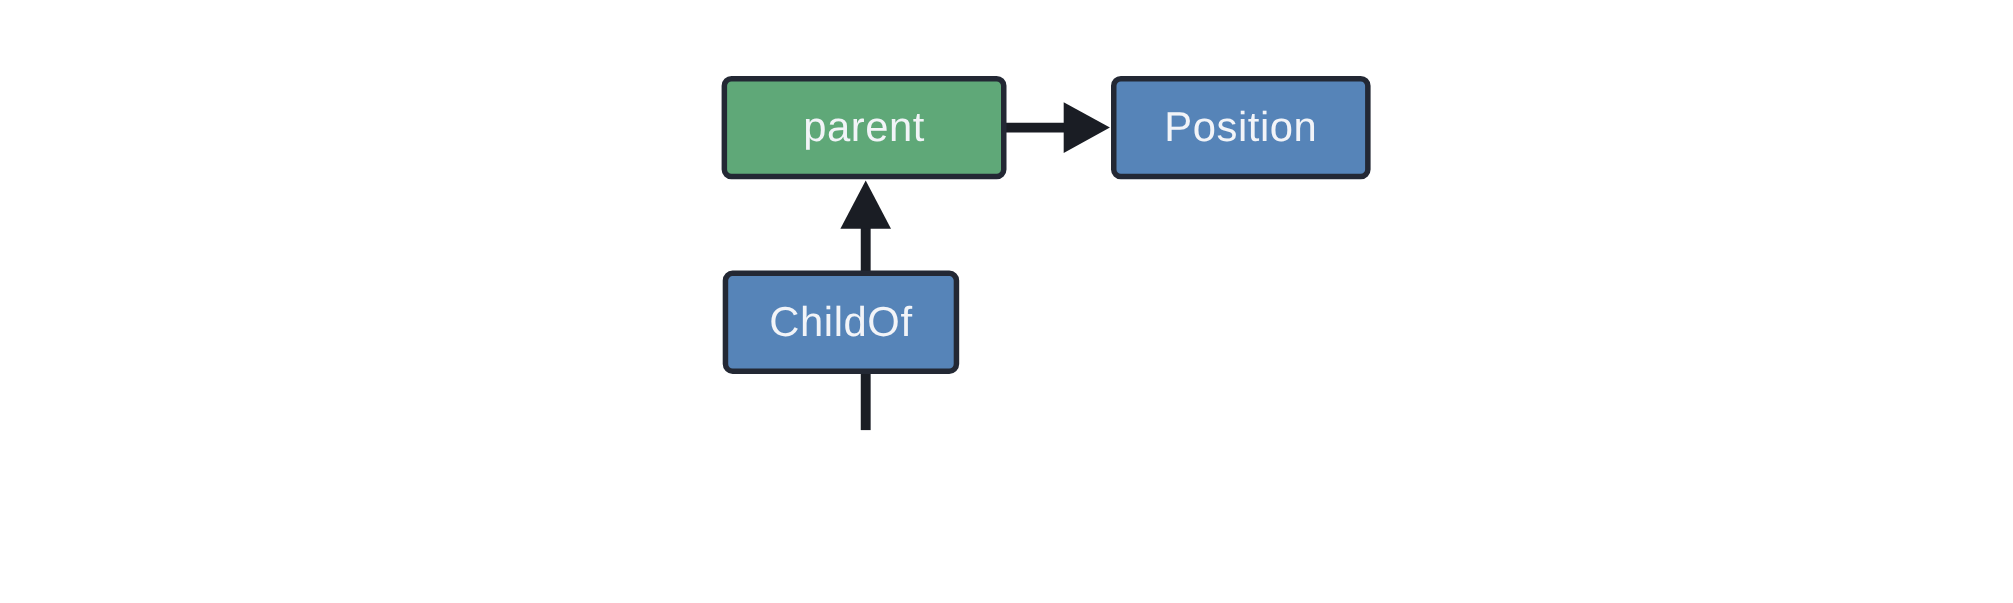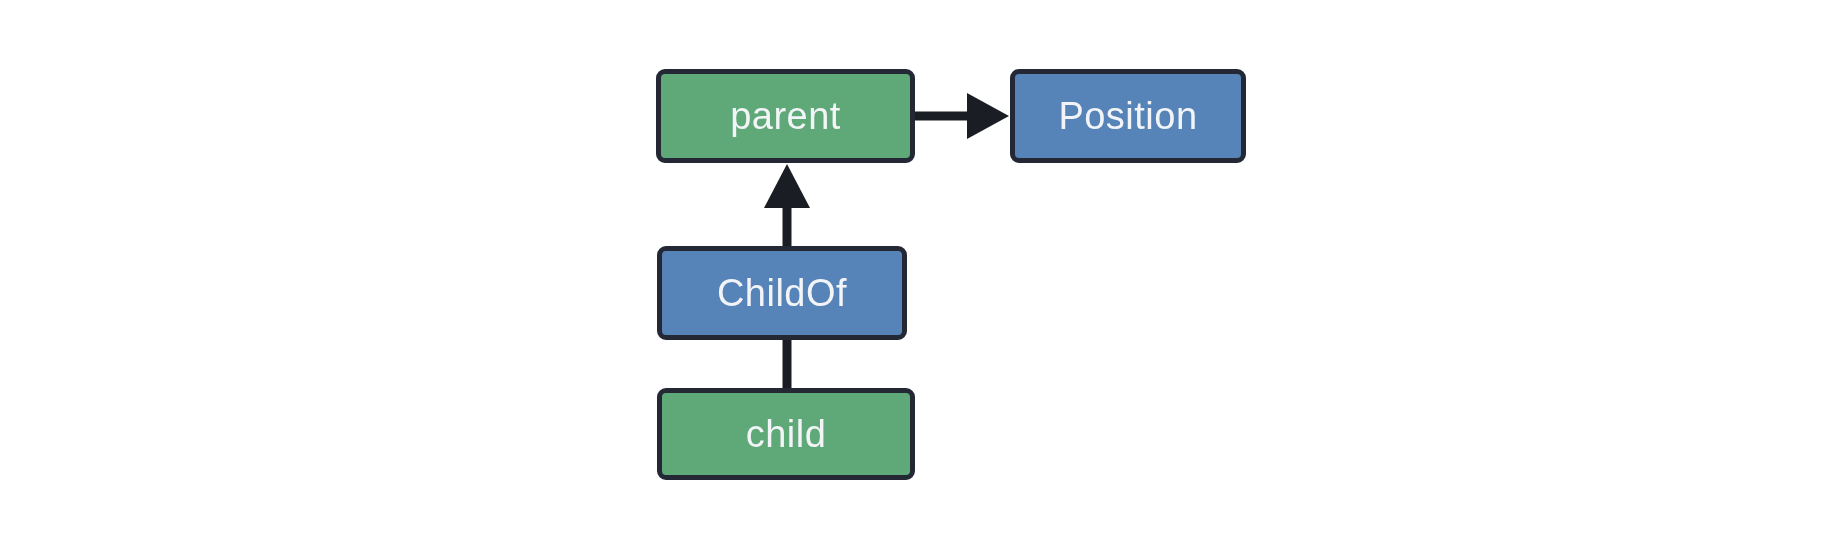--- a/index.html
+++ b/index.html
@@ -42,21 +42,21 @@
     font-size: 38px;
     line-height: 1;
     letter-spacing: 0.5px;
     user-select: none;
   }
   .node.entity    { background: var(--entity-fill); align-items: center; }
   .node.component { background: var(--component-fill); }
 
   #node-parent   { left: 656px;  top: 69px;  width: 259px; height: 94px; }
   #node-position { left: 1010px; top: 69px;  width: 236px; height: 94px; }
-  #node-childof  { left: 657px;  top: 246px; width: 250px; height: 94px; }
+  #node-childof  { left: 657px;  top: 246px; width: 215px; height: 94px; }
   #node-child    { left: 657px;  top: 388px; width: 258px; height: 92px; }
 </style>
 </head>
 <body>
 
 <div class="canvas">
 
   <svg class="edges-layer" width="1830" height="548" viewBox="0 0 1830 548" xmlns="http://www.w3.org/2000/svg" aria-hidden="true">
 
     <g>
@@ -79,17 +79,14 @@
   </div>
 
   <div id="node-position" class="node component">
     <span>Position</span>
   </div>
 
   <div id="node-childof" class="node component">
     <span>ChildOf</span>
   </div>
 
-  <div id="node-child" class="node entity">
-    <span>child</span>
-  </div>
 
 </div>
 
 </body></html>

